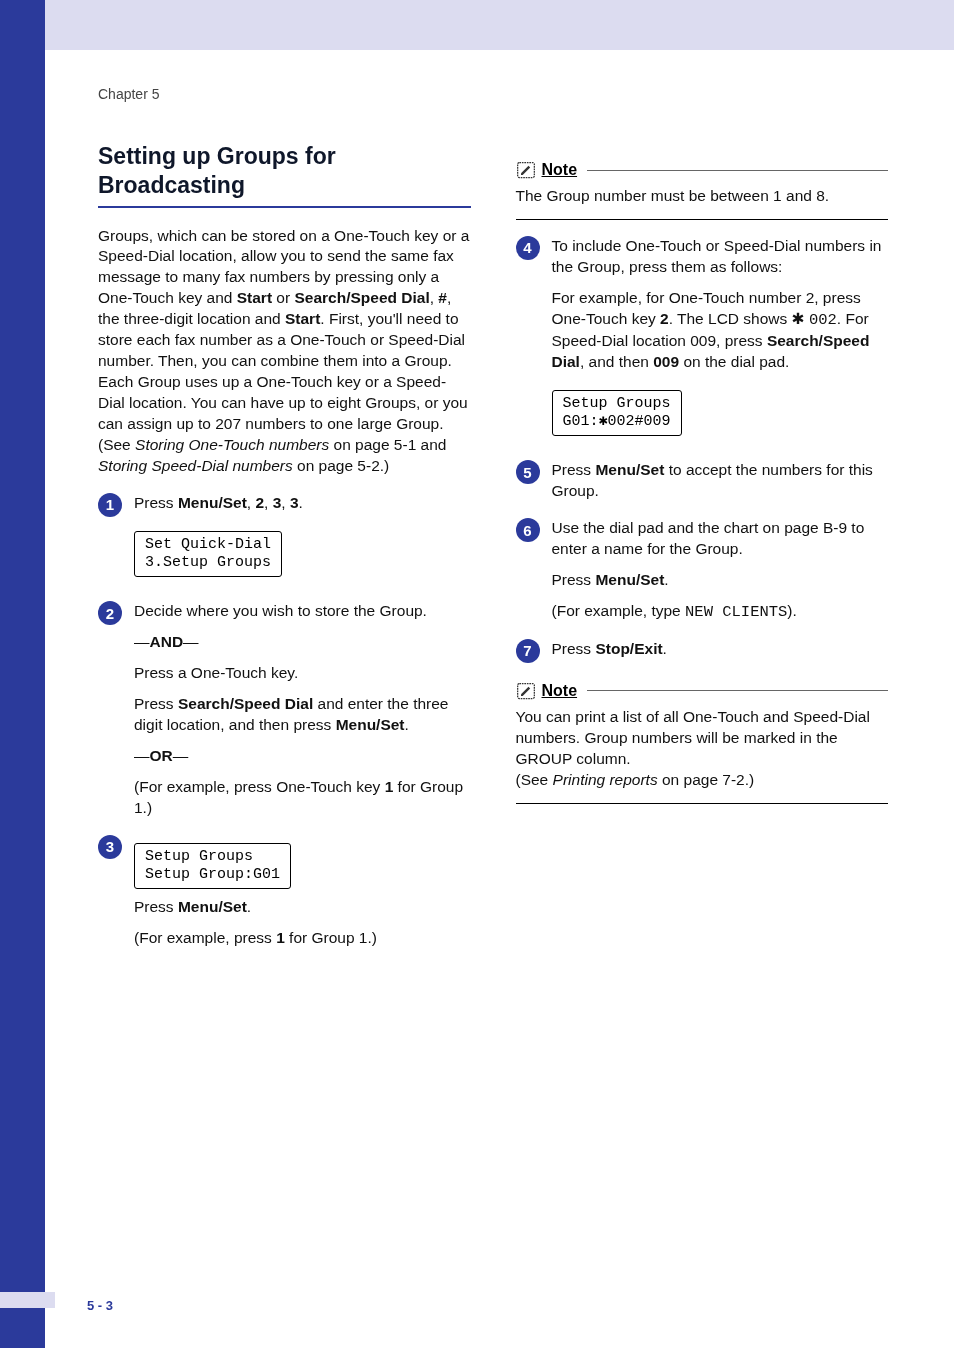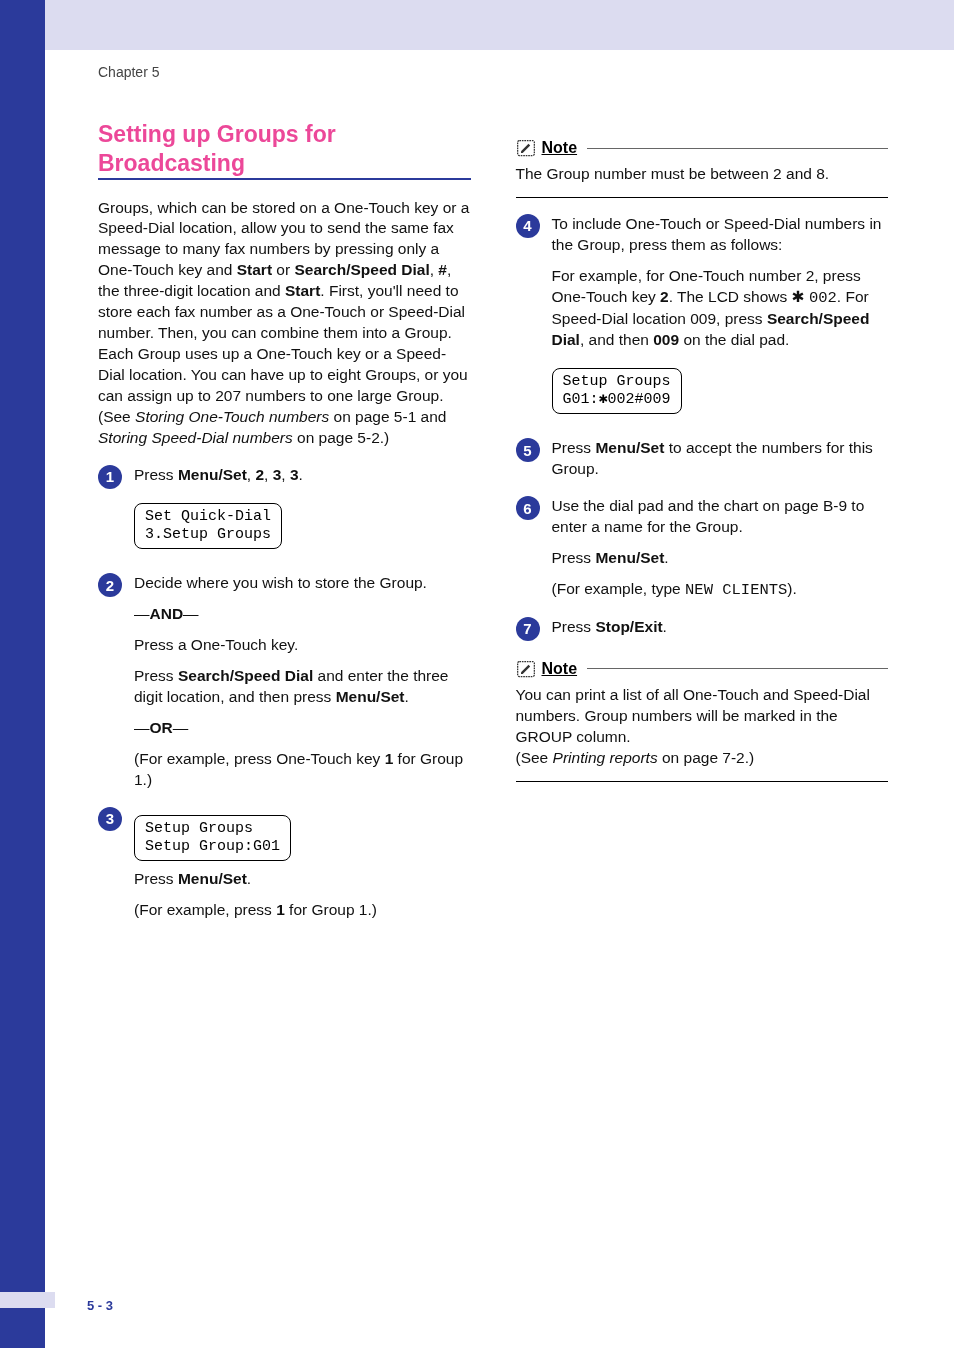--- a/index.html
+++ b/index.html
@@ -1,33 +1,33 @@
 <!DOCTYPE html>
 <html><head>
 <meta charset="utf-8">
 <style>
   * { box-sizing: border-box; margin: 0; padding: 0; }
   body { width: 954px; height: 1348px; font-family: Arial, Helvetica, sans-serif; position: relative; background: #fff; }
   .page-bg { position: absolute; top: 0; left: 0; width: 954px; height: 50px; background: #dcdcf0; }
   .left-stripe { position: absolute; top: 0; left: 0; width: 45px; height: 1348px; background: #2b3a9b; }
   .footer-stripe { position: absolute; bottom: 40px; left: 0; width: 55px; height: 16px; background: #dcdcf0; }
   .content { position: absolute; top: 60px; left: 98px; width: 790px; }
-  .chapter { font-size: 14px; color: #444; margin-bottom: 40px; margin-top: 4px; }
+  .chapter { font-size: 14px; color: #444; margin-bottom: 40px; margin-top: 26px; }
   .columns { display: flex; gap: 45px; }
   .col { flex: 1; }
-  h1 { font-size: 23px; font-weight: bold; color: #ec4899; line-height: 1.25; }
+  h1 { font-size: 23px; font-weight: bold; color: #0f172a; line-height: 1.25; margin-bottom: 6px; }
   .h1-underline { border-bottom: 2px solid #2b3a9b; height: 0; margin-bottom: 18px; width: 100%; }
   p.intro { font-size: 15.5px; line-height: 1.35; color: #111; }
   p { font-size: 15.5px; line-height: 1.35; color: #111; }
   .step { display: flex; align-items: flex-start; margin-top: 16px; }
   .bullet { width: 24px; height: 24px; border-radius: 50%; background: #2b3a9b; color: #fff; font-size: 15px; font-weight: bold; display: flex; align-items: center; justify-content: center; flex-shrink: 0; margin-right: 12px; }
   .step-body { flex: 1; }
   .step-body p { margin-bottom: 10px; }
   .step-body p:last-child { margin-bottom: 0; }
-  .lcd { border: 1.5px solid #000; border-radius: 8px; padding: 4px 10px; font-family: "Courier New", monospace; font-size: 15px; line-height: 1.2; display: inline-block; margin: 8px 0; white-space: pre; }
+  .lcd { border: 1.5px solid #000; border-radius: 3px; padding: 4px 10px; font-family: "Courier New", monospace; font-size: 15px; line-height: 1.2; display: inline-block; margin: 8px 0; white-space: pre; }
   .note-head { display: flex; align-items: center; margin-top: 18px; margin-bottom: 6px; text-decoration: underline; }
   .note-icon { width: 20px; height: 20px; margin-right: 6px; display: flex; align-items: center; justify-content: center; }
   .note-title { font-size: 16px; font-weight: bold; margin-right: 10px; }
   .note-line { flex: 1; border-top: 1px solid #666; }
   .note-bottom { border-top: 1.5px solid #000; margin-top: 12px; margin-bottom: 14px; }
   .mono { font-family: "Courier New", monospace; margin-top: 42px; }
   .pageno { position: absolute; bottom: 35px; left: 87px; font-size: 13px; font-weight: bold; color: #2b3a9b; }
   b { font-weight: bold; }
   .star { font-family: Arial, sans-serif; }
 </style>
@@ -87,21 +87,21 @@
       <div class="note-head">
         <span class="note-icon">
           <svg viewBox="0 0 24 24" width="20" height="20">
               <rect x="2" y="3" width="20" height="18" rx="2" fill="none" stroke="#333" stroke-width="1.5" stroke-dasharray="2,1"></rect>
               <path d="M6 16 L15 7 L17 9 L8 18 L6 18 Z" fill="#333"></path>
             </svg>
         </span>
         <span class="note-title">Note</span>
         <span class="note-line"></span>
       </div>
-      <p>The Group number must be between 2 and 8.</p>
+      <p>The Group number must be between 1 and 8.</p>
       <div class="note-bottom"></div>
 
       <div class="step">
         <div class="bullet">4</div>
         <div class="step-body">
           <p>To include One-Touch or Speed-Dial numbers in the Group, press them as follows:</p>
           <p>For example, for One-Touch number 2, press One-Touch key <b>2</b>. The LCD shows  <span class="star">✱</span> <span class="mono">002</span>. For Speed-Dial location 009, press <b>Search/Speed Dial</b>, and then <b>009</b> on the dial pad.</p>
           <div class="lcd">Setup Groups
 G01:✱002#009</div>
         </div>

